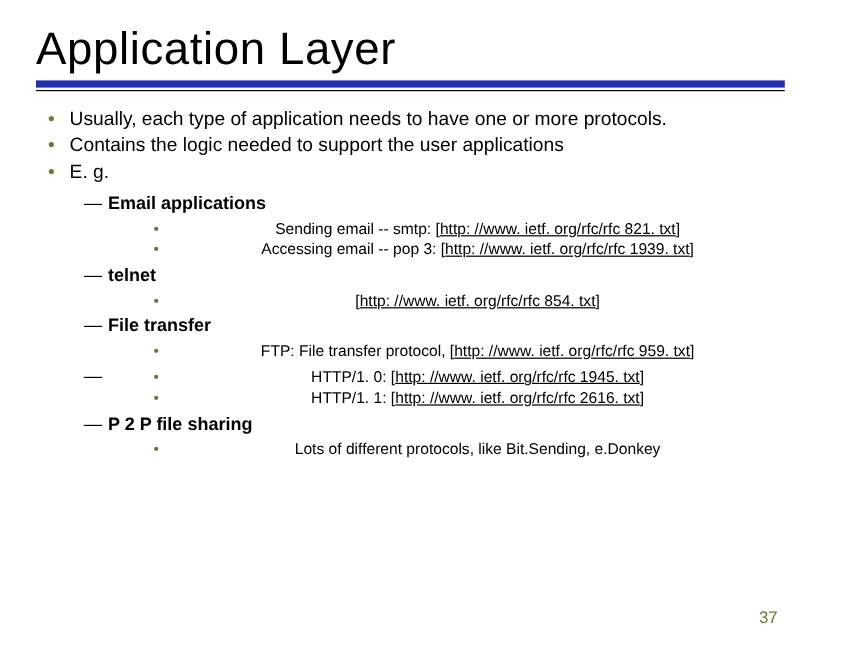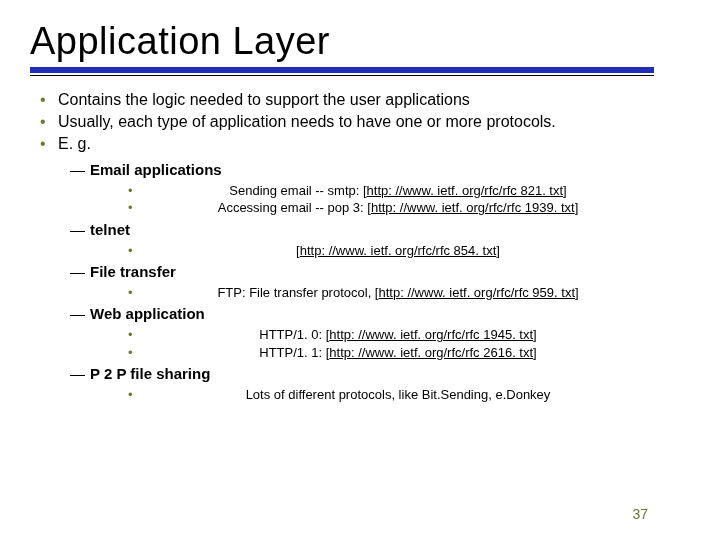--- a/index.html
+++ b/index.html
@@ -111,22 +111,22 @@
 </head>
 <body>
 
 <div class="slide">
 
   <h1 class="title">Application Layer</h1>
   <div class="rule-outer"></div>
   <div class="rule-inner"></div>
 
   <ul class="body">
+    <li>Usually, each type of application needs to have one or more protocols.</li>
     <li>Contains the logic needed to support the user applications</li>
-    <li>Usually, each type of application needs to have one or more protocols.</li>
     <li>
       <span>E. g.</span>
 
       <ul class="dash">
 
         <li>
           <span>Email applications</span>
           <ul class="sub">
             <li>
               <span>Sending email -- smtp:  [</span><span class="link">http: //www. ietf. org/rfc/rfc 821. txt</span><span>]</span>
@@ -149,21 +149,20 @@
         <li>
           <span>File transfer</span>
           <ul class="sub">
             <li>
               <span>FTP: File transfer protocol, [</span><span class="link">http: //www. ietf. org/rfc/rfc 959. txt</span><span>]</span>
             </li>
           </ul>
         </li>
 
         <li>
-          <span>Web application</span>
           <ul class="sub">
             <li>
               <span>HTTP/1. 0: [</span><span class="link">http: //www. ietf. org/rfc/rfc 1945. txt</span><span>]</span>
             </li>
             <li>
               <span>HTTP/1. 1: [</span><span class="link">http: //www. ietf. org/rfc/rfc 2616. txt</span><span>]</span>
             </li>
           </ul>
         </li>
 

